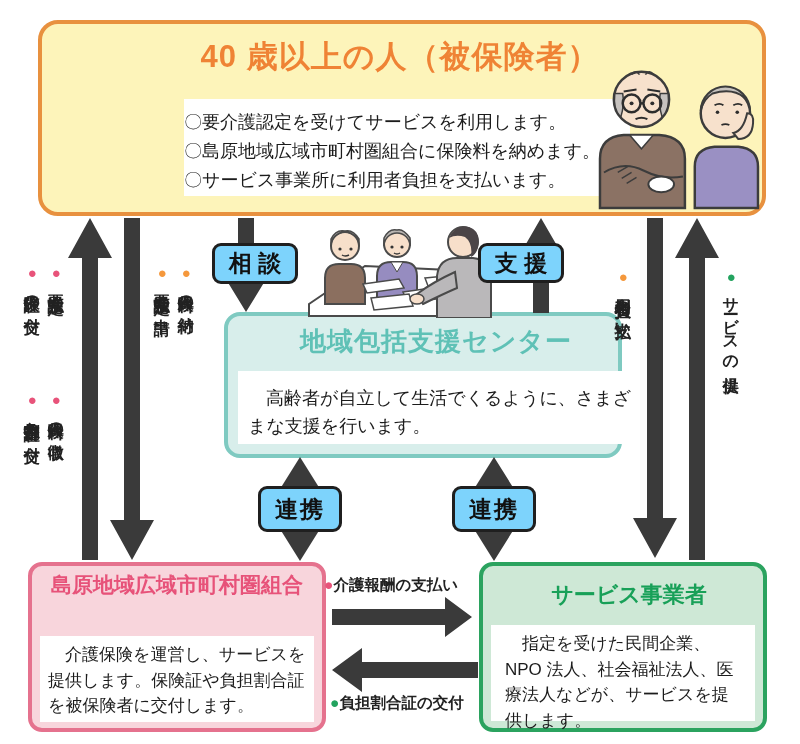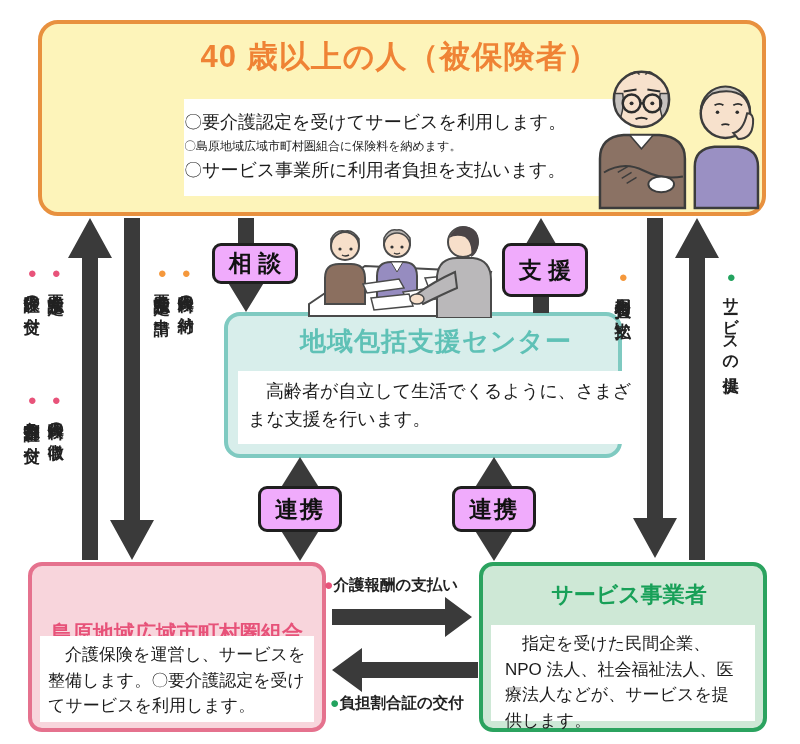--- a/index.html
+++ b/index.html
@@ -11,25 +11,25 @@
   
   .big-box{position:absolute;border-radius:20px;}
   .insured-box{left:38px;top:20px;width:728px;height:196px;background:#fdf4ba;border:4px solid #e8913f;}
   .center-box{left:224px;top:312px;width:398px;height:146px;background:#d8eeeb;border:4px solid #7fcac1;border-radius:16px;}
   .insurer-box{left:28px;top:562px;width:298px;height:170px;background:#f8d5dc;border:4px solid #e5728e;border-radius:14px;}
   .provider-box{left:479px;top:562px;width:288px;height:170px;background:#cee8d6;border:4px solid #2ba35f;border-radius:14px;}
   .white-panel{position:absolute;background:#fff;}
   .title{position:absolute;text-align:center;font-weight:bold;}
   .insured-title{left:100px;top:36px;width:600px;font-size:31px;color:#ef8335;letter-spacing:1px;}
   .center-title{left:224px;top:324px;width:398px;font-size:26px;color:#5fc1b6;letter-spacing:1px;padding-left:26px;}
-  .insurer-title{left:28px;top:572px;width:298px;font-size:21px;color:#e75279;line-height:1.25;margin-top:48px;}
+  .insurer-title{left:28px;top:572px;width:298px;font-size:21px;color:#e75279;line-height:1.25;}
   .provider-title{left:479px;top:580px;width:288px;font-size:22px;color:#18a058;padding-left:12px;}
   .body-text{font-size:17px;line-height:1.5;color:#1c1c1c;}
   
-  .pill{position:absolute;background:#f0abfc;border:3px solid #1f1f1f;border-radius:9px;
+  .pill{position:absolute;background:#7dd3fc;border:3px solid #1f1f1f;border-radius:9px;
         display:flex;align-items:center;justify-content:center;
         font-size:23px;font-weight:bold;color:#111;z-index:6;}
   
   .vlabel{position:absolute;writing-mode:vertical-rl;text-orientation:upright;
           font-size:16px;font-weight:600;letter-spacing:1px;line-height:1.05;color:#222;z-index:5;}
   .vlabel .dot{font-size:15px;}
   .dot-pink{color:#e8537a;}
   .dot-orange{color:#f5983c;}
   .dot-green{color:#23a35f;}
   
@@ -62,21 +62,21 @@
 
       <polygon points="332,609 445,609 445,597 472,617 445,637 445,625 332,625"></polygon>
       <polygon points="478,662 362,662 362,648 332,670 362,692 362,678 478,678"></polygon>
     </g>
   </svg>
 
   <div class="big-box insured-box"></div>
   <div class="title insured-title">40 歳以上の人（被保険者）</div>
   <div class="white-panel" style="left:184px;top:99px;width:446px;height:97px;padding:9px 0;">
     <div class="body-text" style="font-size:18px;line-height:1.6;white-space:nowrap;">〇要介護認定を受けてサービスを利用します。</div>
-    <div class="body-text" style="font-size:12px;line-height:1.6;white-space:nowrap;">〇島原地域広域市町村圏組合に保険料を納めます。</div>
+    <div class="body-text" style="font-size:18px;line-height:1.6;white-space:nowrap;">〇島原地域広域市町村圏組合に保険料を納めます。</div>
     <div class="body-text" style="font-size:18px;line-height:1.6;white-space:nowrap;">〇サービス事業所に利用者負担を支払います。</div>
   </div>
 
   <svg class="illo" style="left:594px;top:52px;width:168px;height:158px;" viewBox="0 0 170 160">
 
     <path d="M6,158 L6,108 Q6,86 30,84 L66,84 Q92,86 92,108 L92,158 Z" fill="#8b7264" stroke="#3c3c3c" stroke-width="2.5"></path>
     <polygon points="36,84 48,98 60,84" fill="#fff" stroke="#3c3c3c" stroke-width="1.5"></polygon>
     <path d="M10,122 Q30,110 50,120 Q70,130 90,126" fill="none" stroke="#3c3c3c" stroke-width="2"></path>
     <ellipse cx="68" cy="134" rx="13" ry="8" fill="#fff" stroke="#3c3c3c" stroke-width="2"></ellipse>
     <path d="M24,122 l10,-6 M28,128 l10,-6 M33,133 l10,-6" stroke="#3c3c3c" stroke-width="1.5"></path>
@@ -126,36 +126,36 @@
     <polygon points="120,58 150,55 153,62 123,66" fill="#fff" stroke="#4a4a4a" stroke-width="1.5"></polygon>
 
     <path d="M132,98 L132,56 Q134,38 152,38 L168,38 Q186,40 186,60 L186,98 Z" fill="#bab8ba" stroke="#4a4a4a" stroke-width="2"></path>
     <path d="M150,52 Q128,62 112,74 L118,84 Q138,74 152,68 Z" fill="#bab8ba" stroke="#4a4a4a" stroke-width="2"></path>
     <ellipse cx="112" cy="79" rx="7" ry="5" fill="#f7dfca" stroke="#4a4a4a" stroke-width="1.5"></ellipse>
     <circle cx="158" cy="22" r="15" fill="#f7dfca" stroke="#4a4a4a" stroke-width="2"></circle>
     <path d="M144,18 Q150,4 164,7 Q176,11 173,26 Q172,34 166,37 Q168,23 160,17 Q151,14 144,18 Z" fill="#4b4547"></path>
   </svg>
 
   <div class="pill" style="left:212px;top:243px;width:86px;height:41px;">相 談</div>
-  <div class="pill" style="left:502px;top:243px;width:86px;height:54px;">支 援</div>
+  <div class="pill" style="left:478px;top:243px;width:86px;height:40px;">支 援</div>
   <div class="pill" style="left:258px;top:486px;width:84px;height:46px;letter-spacing:2px;">連携</div>
   <div class="pill" style="left:452px;top:486px;width:84px;height:46px;letter-spacing:2px;">連携</div>
 
   <div class="big-box center-box"></div>
   <div class="title center-title">地域包括支援センター</div>
-  <div class="white-panel" style="left:238px;top:371px;width:420px;height:73px;padding:7px 10px;">
+  <div class="white-panel" style="left:238px;top:371px;width:420px;height:73px;padding:14px 10px;">
     <div class="body-text" style="font-size:18px;line-height:1.55;">　高齢者が自立して生活でくるように、さまざまな支援を行います。</div>
   </div>
 
   <div class="big-box insurer-box"></div>
   <div class="title insurer-title">
     <div>島原地域広域市町村圏組合</div>
   </div>
   <div class="white-panel" style="left:40px;top:636px;width:274px;height:86px;padding:6px 8px;">
-    <div class="body-text">　介護保険を運営し、サービスを整備します。〇要介護認定を受けてサービスを利用します。</div>
+    <div class="body-text">　介護保険を運営し、サービスを提供します。保険証や負担割合証を被保険者に交付します。</div>
   </div>
 
   <div class="big-box provider-box"></div>
   <div class="title provider-title">サービス事業者</div>
   <div class="white-panel" style="left:491px;top:625px;width:264px;height:96px;padding:6px 14px;">
     <div class="body-text">　指定を受けた民間企業、NPO 法人、社会福祉法人、医療法人などが、サービスを提供します。</div>
   </div>
 
   <div class="vlabel" style="left:23px;top:264px;">
     <span class="dot dot-pink">●</span><span>保険証の交付</span>

